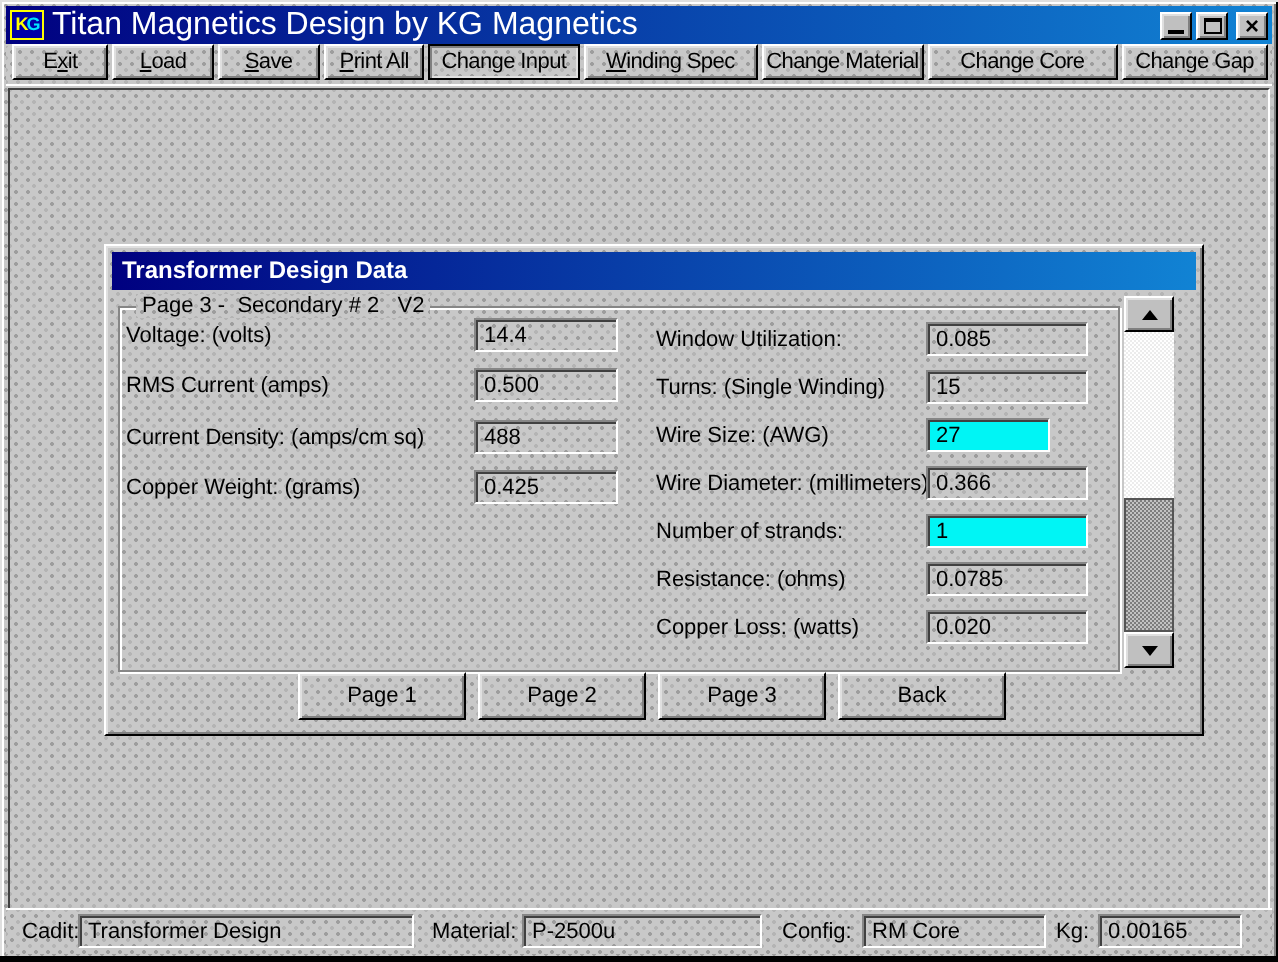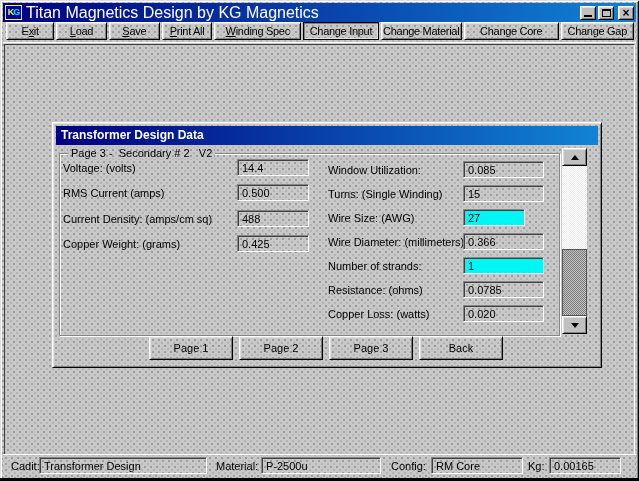--- a/index.html
+++ b/index.html
@@ -161,22 +161,22 @@
           <div class="glyph-close">×</div>
         </div>
     </div>
   </div>
 
   <div class="toolbar dit">
     <div class="tbtn dit" style="width:50px"><span>E</span><span class="u">x</span><span>it</span></div>
     <div class="tbtn dit" style="width:52px"><span></span><span class="u">L</span><span>oad</span></div>
     <div class="tbtn dit" style="width:53px"><span></span><span class="u">S</span><span>ave</span></div>
     <div class="tbtn dit" style="width:52px"><span></span><span class="u">P</span><span>rint All</span></div>
+    <div class="tbtn dit pressed" style="width:78px"><span>Change Input</span></div>
     <div class="tbtn dit" style="width:90px"><span></span><span class="u">W</span><span>inding Spec</span></div>
-    <div class="tbtn dit pressed" style="width:78px"><span>Change Input</span></div>
     <div class="tbtn dit" style="width:84px"><span>Change Material</span></div>
     <div class="tbtn dit" style="width:98px"><span>Change Core</span></div>
     <div class="tbtn dit" style="width:76px"><span>Change Gap</span></div>
   </div>
 
   <div class="client dit"></div>
 
   <div class="dialog dit">
     <div class="dialog-title">Transformer Design Data</div>
 

